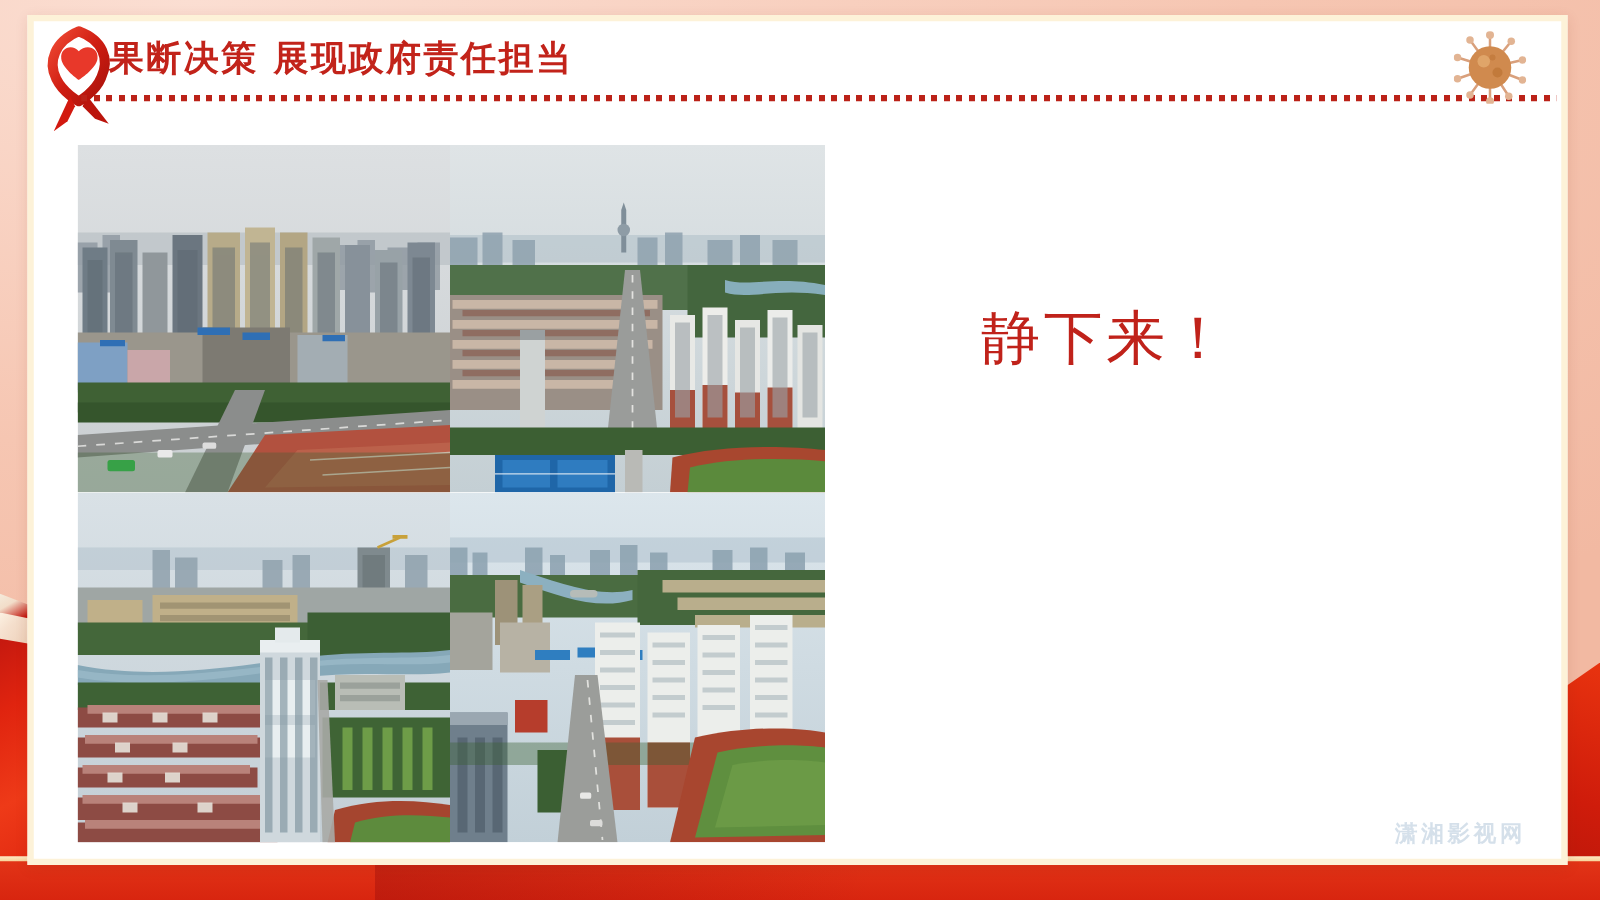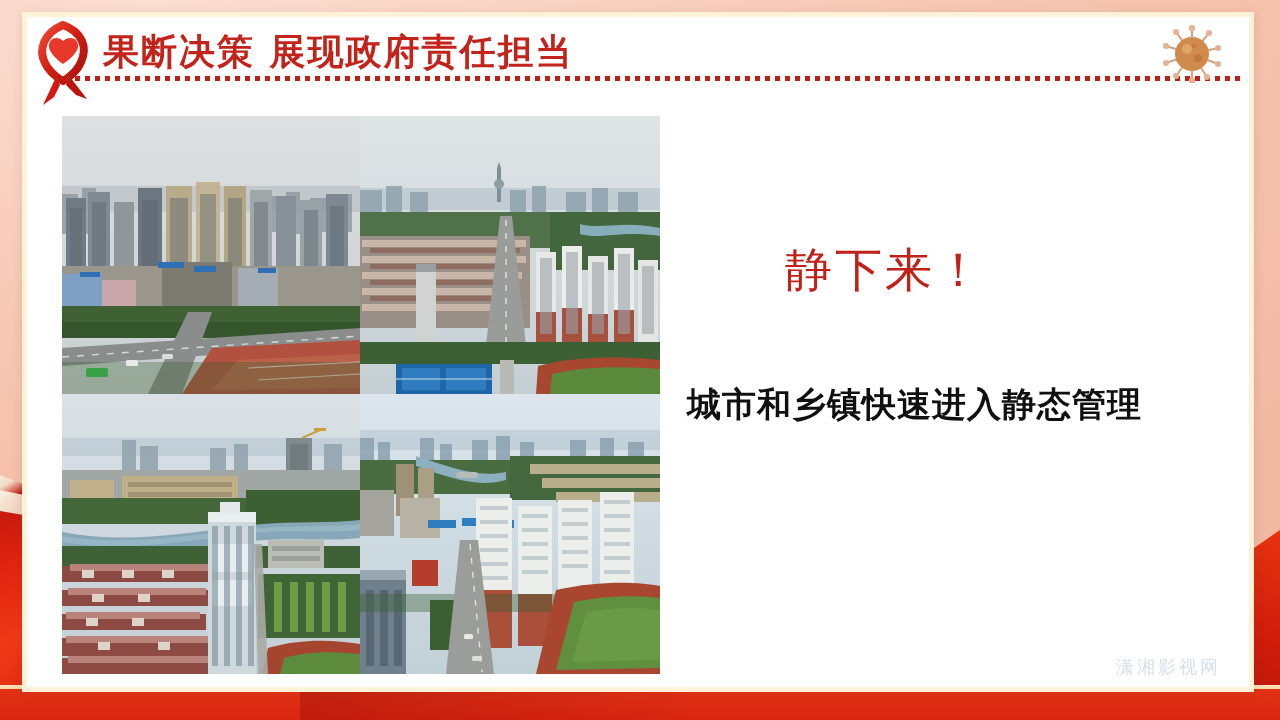--- a/index.html
+++ b/index.html
@@ -62,22 +62,22 @@
     border:5px solid #fdf2d8;
     box-sizing:border-box;
     box-shadow:0 2px 10px rgba(120,40,20,.12);
   }
 
   
   #header{position:absolute;left:0;top:0;width:100%;height:76px;}
   #title{
     position:absolute;left:60px;top:11px;
     font-family:"DejaVu Sans","Liberation Sans",sans-serif;
-    font-size:36px;font-weight:700;letter-spacing:2px;
-    color:#c2231a;white-space:nowrap;margin-left:16px;
+    font-size:28px;font-weight:700;letter-spacing:2px;
+    color:#c2231a;white-space:nowrap;
   }
   #dotted-rule{
     position:absolute;left:38px;top:59px;width:1180px;height:5px;
     background-image:repeating-linear-gradient(90deg,
         #bb2218 0px,#bb2218 5px,rgba(255,255,255,0) 5px,rgba(255,255,255,0) 10px);
   }
 
   
   #ribbon-mark{position:absolute;left:5px;top:2px;width:62px;height:86px;}
 
@@ -100,21 +100,21 @@
   #subtitle{
     position:absolute;left:660px;top:365px;width:540px;
     font-size:34px;font-weight:700;color:#101010;letter-spacing:1px;
     white-space:nowrap;
   }
 
   
   #watermark{
     position:absolute;right:28px;bottom:8px;
     font-size:18px;color:#c7d6e4;opacity:.75;letter-spacing:3px;
-    font-weight:400;white-space:nowrap;
+    font-weight:700;white-space:nowrap;
   }
 </style>
 </head>
 <body>
 
 <div id="slide">
 
   <div class="ribbon-left"></div>
   <div class="ribbon-left-fold"></div>
   <div class="ribbon-right"></div>
@@ -567,18 +567,17 @@
           <rect x="112" y="262" width="10" height="5" rx="1.5" fill="#dcdcda"></rect>
 
           <path d="M196 196 C240 186 280 188 300 192 L300 280 L176 280 Z" fill="#a8462f"></path>
           <path d="M214 208 C252 200 284 202 300 204 L300 274 L196 276 Z" fill="#5f8f3f"></path>
           <path d="M226 218 C258 212 286 214 300 216 L300 266 L212 268 Z" fill="#6d9c48" opacity=".85"></path>
         </svg>
       </div>
     </div>
 
     <div id="headline">静下来！</div>
-    <div id="subtitle">城市和乡镇快速进入静态管理</div>
 
     <div id="watermark">潇湘影视网</div>
 
   </div>
 </div>
 
 </body></html>

